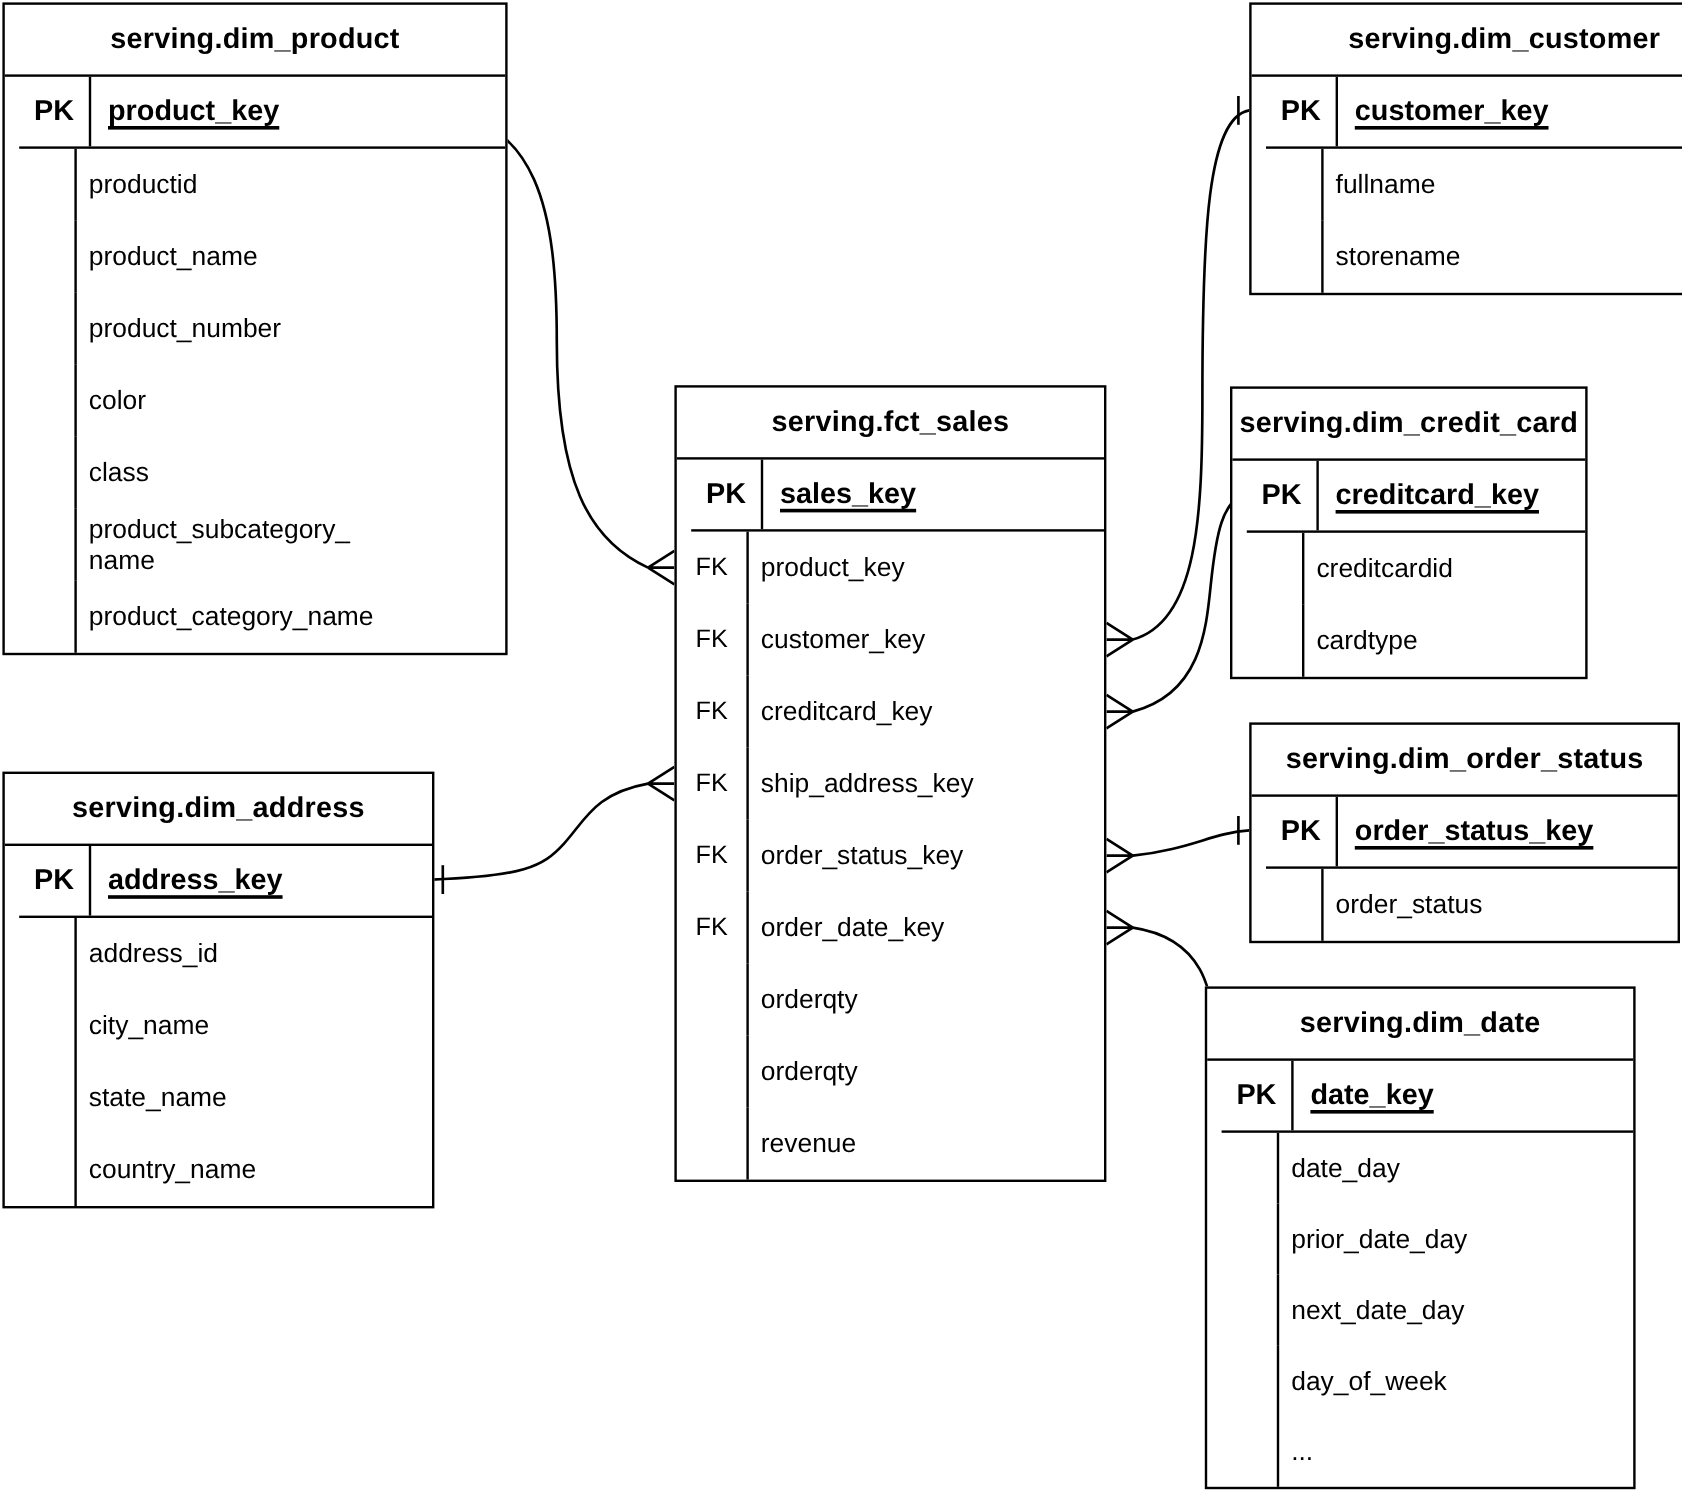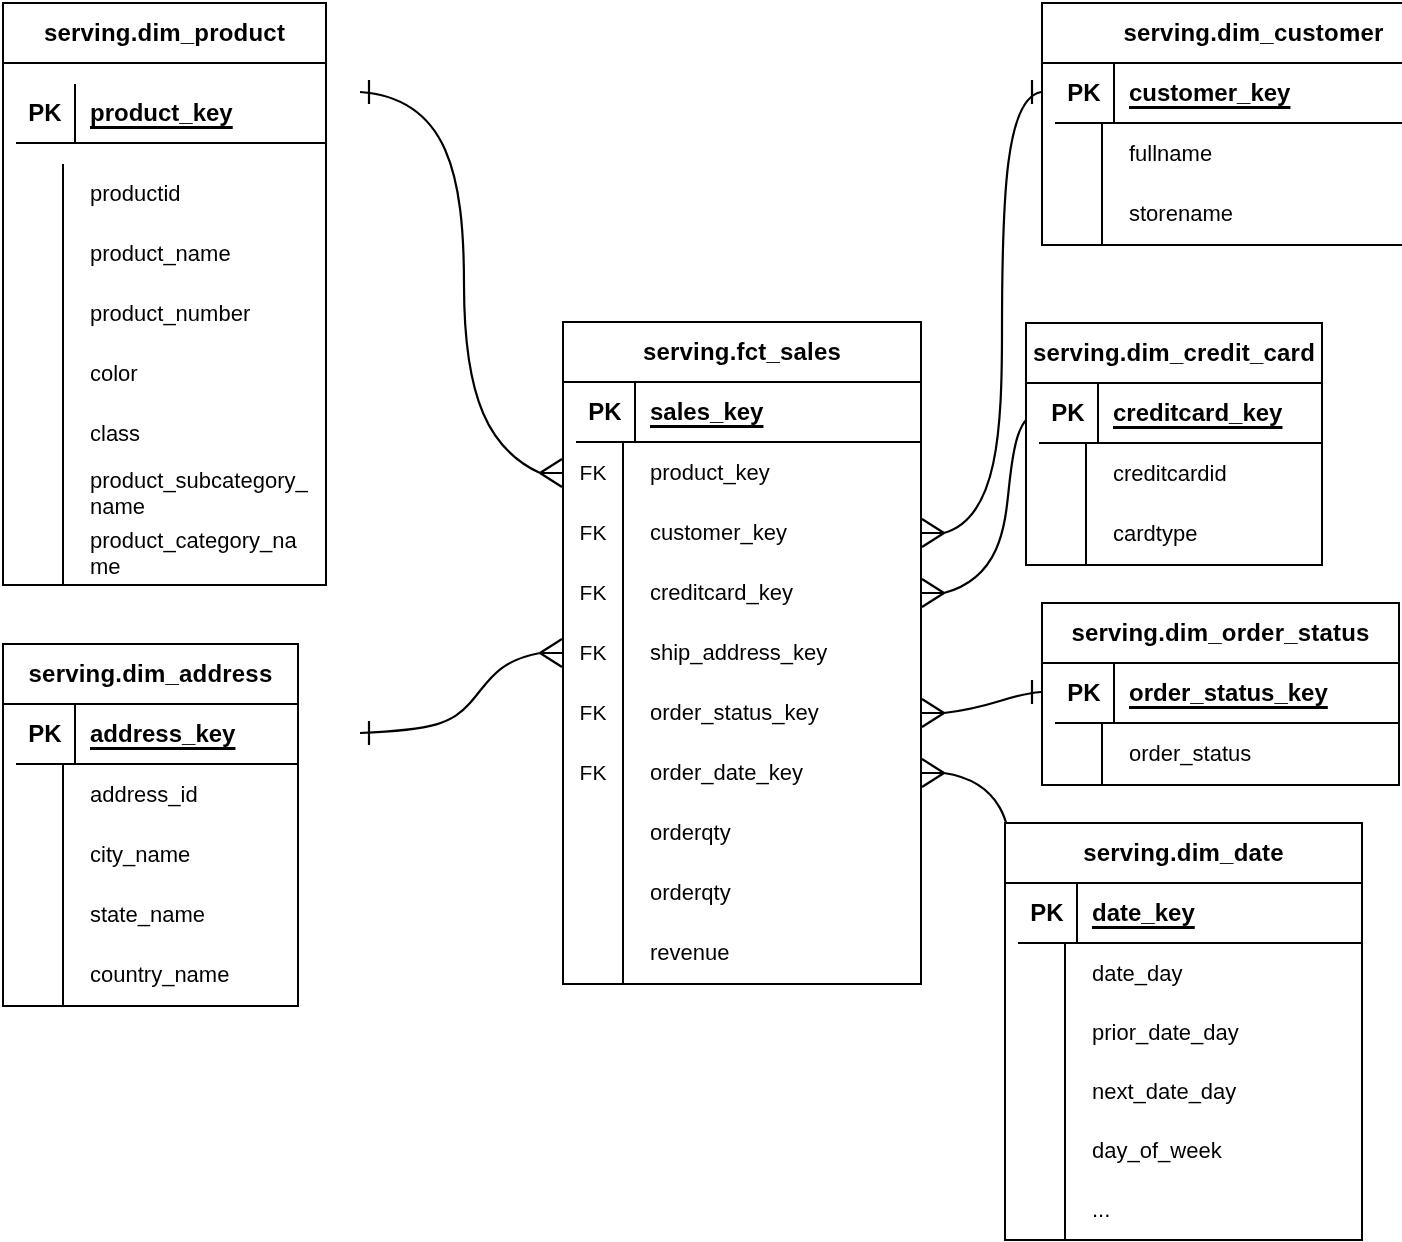--- a/index.html
+++ b/index.html
@@ -65,21 +65,21 @@
     text-decoration-thickness: 2.5px;
     text-underline-offset: 5px;
   }
   .rows { display: flex; flex-direction: column; flex: 1; }
   .frow { height: 60px; display: flex; flex: none; }
   .tbl-date .frow { height: 59px; }
   .frow .kcol { font-size: 21px; font-weight: normal; }
   .fname {
     display: flex;
     align-items: center;
-    padding-left: 26px;
+    padding-left: 10px;
     padding-right: 14px;
     font-size: 22px;
     line-height: 26px;
     white-space: pre-line;
     overflow-wrap: anywhere;
   }
 </style>
 </head>
 <body>
 
@@ -111,21 +111,21 @@
       <line x1="1032" y1="680" x2="1032" y2="704"></line>
       <path d="M944,713 L922,699 M944,713 L922,713 M944,713 L922,727"></path>
     </g>
     <g>
       <path d="M944,773 C1004,782 1010,828 1012,858 C1014,890 1020,909 1041,912"></path>
       <line x1="1032" y1="900" x2="1032" y2="924"></line>
       <path d="M944,773 L922,759 M944,773 L922,773 M944,773 L922,787"></path>
     </g>
   </svg>
 
-  <div class="tbl" style="left:2px;top:2px;width:325px;gap:20px;">
+  <div class="tbl" style="left:2px;top:2px;width:421px;">
     <div class="tbl-title">serving.dim_product</div>
     <div class="pk-row">
       <div class="kcol">PK</div>
       <div class="pk-name">product_key</div>
     </div>
     <div class="rows">
       <div class="frow">
           <div class="kcol"></div>
           <div class="fname">productid</div>
         </div>
@@ -150,21 +150,21 @@
           <div class="fname">product_subcategory_
 name</div>
         </div>
       <div class="frow">
           <div class="kcol"></div>
           <div class="fname">product_category_name</div>
         </div>
     </div>
   </div>
 
-  <div class="tbl" style="left:2px;top:643px;width:297px;">
+  <div class="tbl" style="left:2px;top:643px;width:360px;">
     <div class="tbl-title">serving.dim_address</div>
     <div class="pk-row">
       <div class="kcol">PK</div>
       <div class="pk-name">address_key</div>
     </div>
     <div class="rows">
       <div class="frow">
           <div class="kcol"></div>
           <div class="fname">address_id</div>
         </div>

